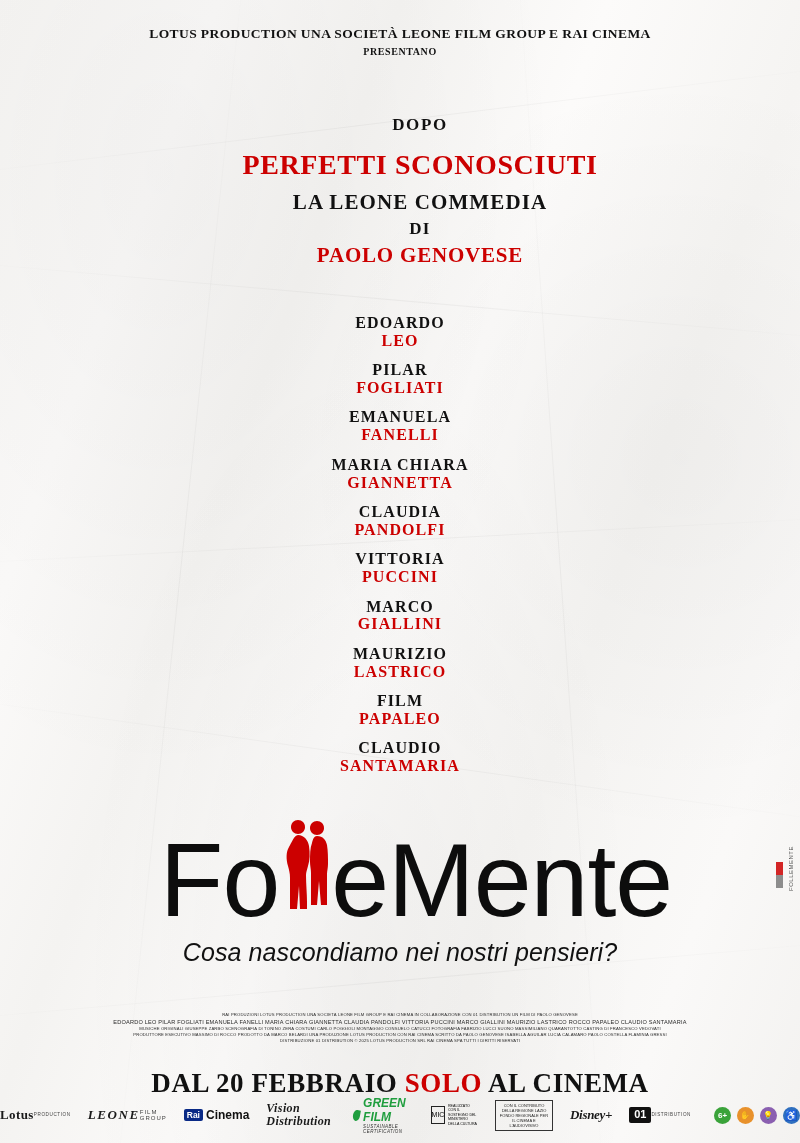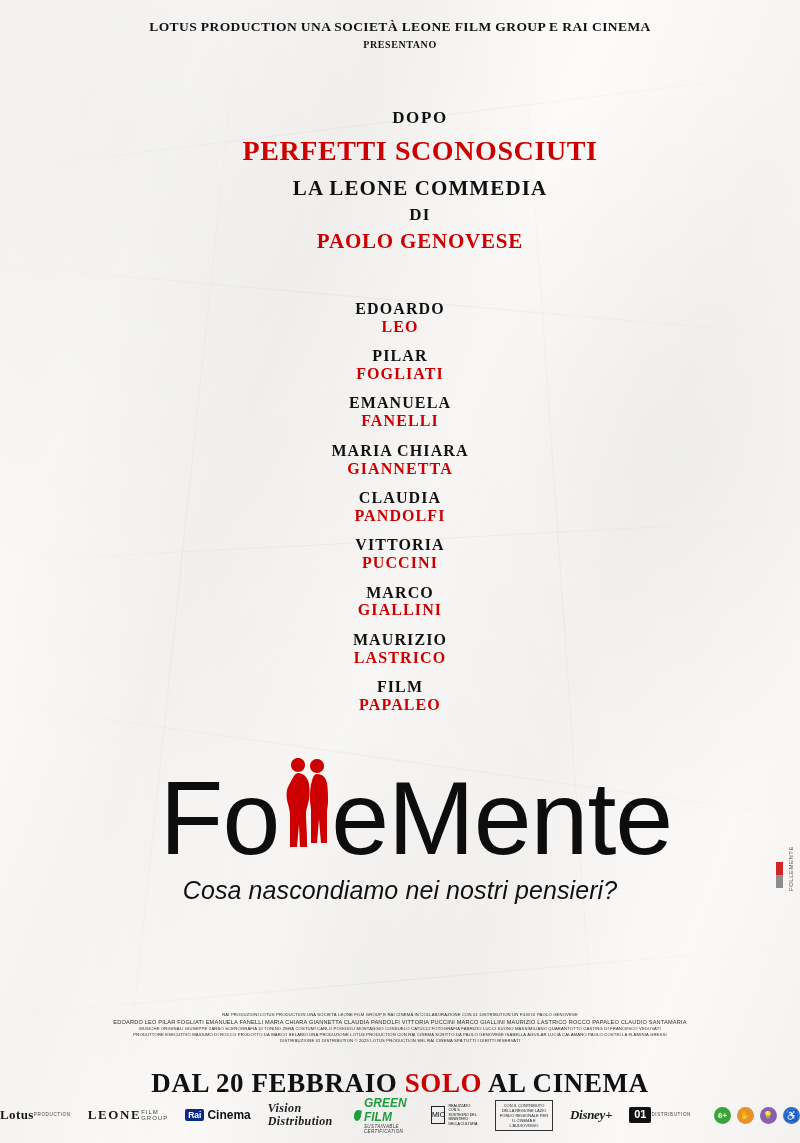--- a/index.html
+++ b/index.html
@@ -39,21 +39,21 @@
   .cv1 { left: 180px; top: -10%; width: 1px; height: 120%; transform: rotate(6deg);
          background: linear-gradient(180deg, rgba(0,0,0,0) 0%, rgba(0,0,0,0.04) 50%, rgba(0,0,0,0) 100%); }
   .cv2 { left: 560px; top: -10%; width: 1px; height: 120%; transform: rotate(-4deg);
          background: linear-gradient(180deg, rgba(0,0,0,0) 0%, rgba(0,0,0,0.04) 50%, rgba(0,0,0,0) 100%); }
 
   .content { position: relative; z-index: 2; width: 100%; height: 100%; }
 
   
   .billing-top {
     text-align: center;
-    padding-top: 18px;
+    padding-top: 25px;
     line-height: 1.35;
   }
   .billing-top .line1 {
     font-size: 13.5px;
     font-weight: bold;
     letter-spacing: 0.4px;
     color: #111;
     font-variant: small-caps;
     text-transform: uppercase;
   }
@@ -76,21 +76,21 @@
     font-size: 17px;
     font-weight: bold;
     letter-spacing: 1.6px;
     color: #111;
   }
   .director-block .prev-film {
     font-size: 28px;
     font-weight: bold;
     letter-spacing: 0.6px;
     color: #cc0000;
-    margin-top: 7px;
+    margin-top: 14px;
   }
   .director-block .nuova {
     font-size: 21px;
     font-weight: bold;
     letter-spacing: 1.1px;
     color: #111;
     margin-top: 9px;
   }
   .director-block .di {
     font-size: 17px;
@@ -228,21 +228,21 @@
   .logo {
     display: flex;
     align-items: center;
     justify-content: center;
     color: #1a1a1a;
     line-height: 1.05;
   }
   .logo .big { font-size: 12px; font-weight: bold; letter-spacing: 0.4px; }
   .logo .small { font-size: 4.6px; letter-spacing: 0.6px; color: #444; }
   .logo-lotus .big { font-family: "Liberation Serif", serif; font-size: 13px; }
-  .logo-leone .big { font-family: "Liberation Serif", serif; font-size: 13px; letter-spacing: 1.6px;}
+  .logo-leone .big { font-family: "Liberation Serif", serif; font-size: 13px; letter-spacing: 1.6px; font-style: italic;}
   .logo-leone .small { font-size: 6px; letter-spacing: 1px; }
   .logo-rai {
     display: flex; align-items: center; gap: 3px;
   }
   .logo-rai .rai-badge {
     background: #0a2a86; color: #fff; font-size: 8.5px; font-weight: bold;
     padding: 1.5px 3px; border-radius: 2px;
   }
   .logo-rai .rai-word { font-size: 12px; font-weight: bold; color: #111; }
   .logo-vision .big { font-family: "Liberation Serif", serif; font-style: italic; font-size: 12px; }
@@ -343,20 +343,24 @@
         <div class="cast-last">GIALLINI</div>
       </div>
       <div class="cast-entry">
         <div class="cast-first">MAURIZIO</div>
         <div class="cast-last">LASTRICO</div>
       </div>
       <div class="cast-entry">
         <div class="cast-first">FILM</div>
         <div class="cast-last">PAPALEO</div>
       </div>
+      <div class="cast-entry">
+        <div class="cast-first">CLAUDIO</div>
+        <div class="cast-last">SANTAMARIA</div>
+      </div>
     </div>
 
     <div class="title-wrap">
       <div class="title">
         <span class="seg">Fo</span><span class="lovers"><svg width="56" height="100" viewBox="0 0 56 100" xmlns="http://www.w3.org/2000/svg" aria-hidden="true">
 
             <path d="M20 12 c5 -1 8 4 6 9 c-1 3 -4 4 -4 7 c0 3 4 5 5 9 c2 6 2 14 1 22 c-1 8 -2 16 -2 24 c0 6 1 10 1 14 l-12 0 c0 -6 1 -14 0 -22 c-1 -10 -3 -18 -3 -27 c0 -8 2 -14 5 -18 c2 -3 5 -4 5 -7 c0 -4 -4 -5 -5 -9 c-1 -4 1 -8 3 -2 z" fill="#cc0000" opacity="0"></path>
             <path d="M21 8 c4 0 7 3 7 7 c0 4 -3 7 -7 7 c-4 0 -7 -3 -7 -7 c0 -4 3 -7 7 -7 z" fill="#cc0000"></path>
             <path d="M21 23 c6 0 10 5 11 11 c1 7 1 14 -1 20 c-1 4 -2 6 -2 9 c0 9 1 19 1 27 c0 3 0 6 0 7 l-7 0 l-1 -23 l-2 23 l-7 0 c0 -10 0 -22 0 -31 c0 -5 -1 -8 -2 -12 c-2 -7 -2 -14 1 -19 c2 -3 5 -12 9 -12 z" fill="#cc0000"></path>
 

